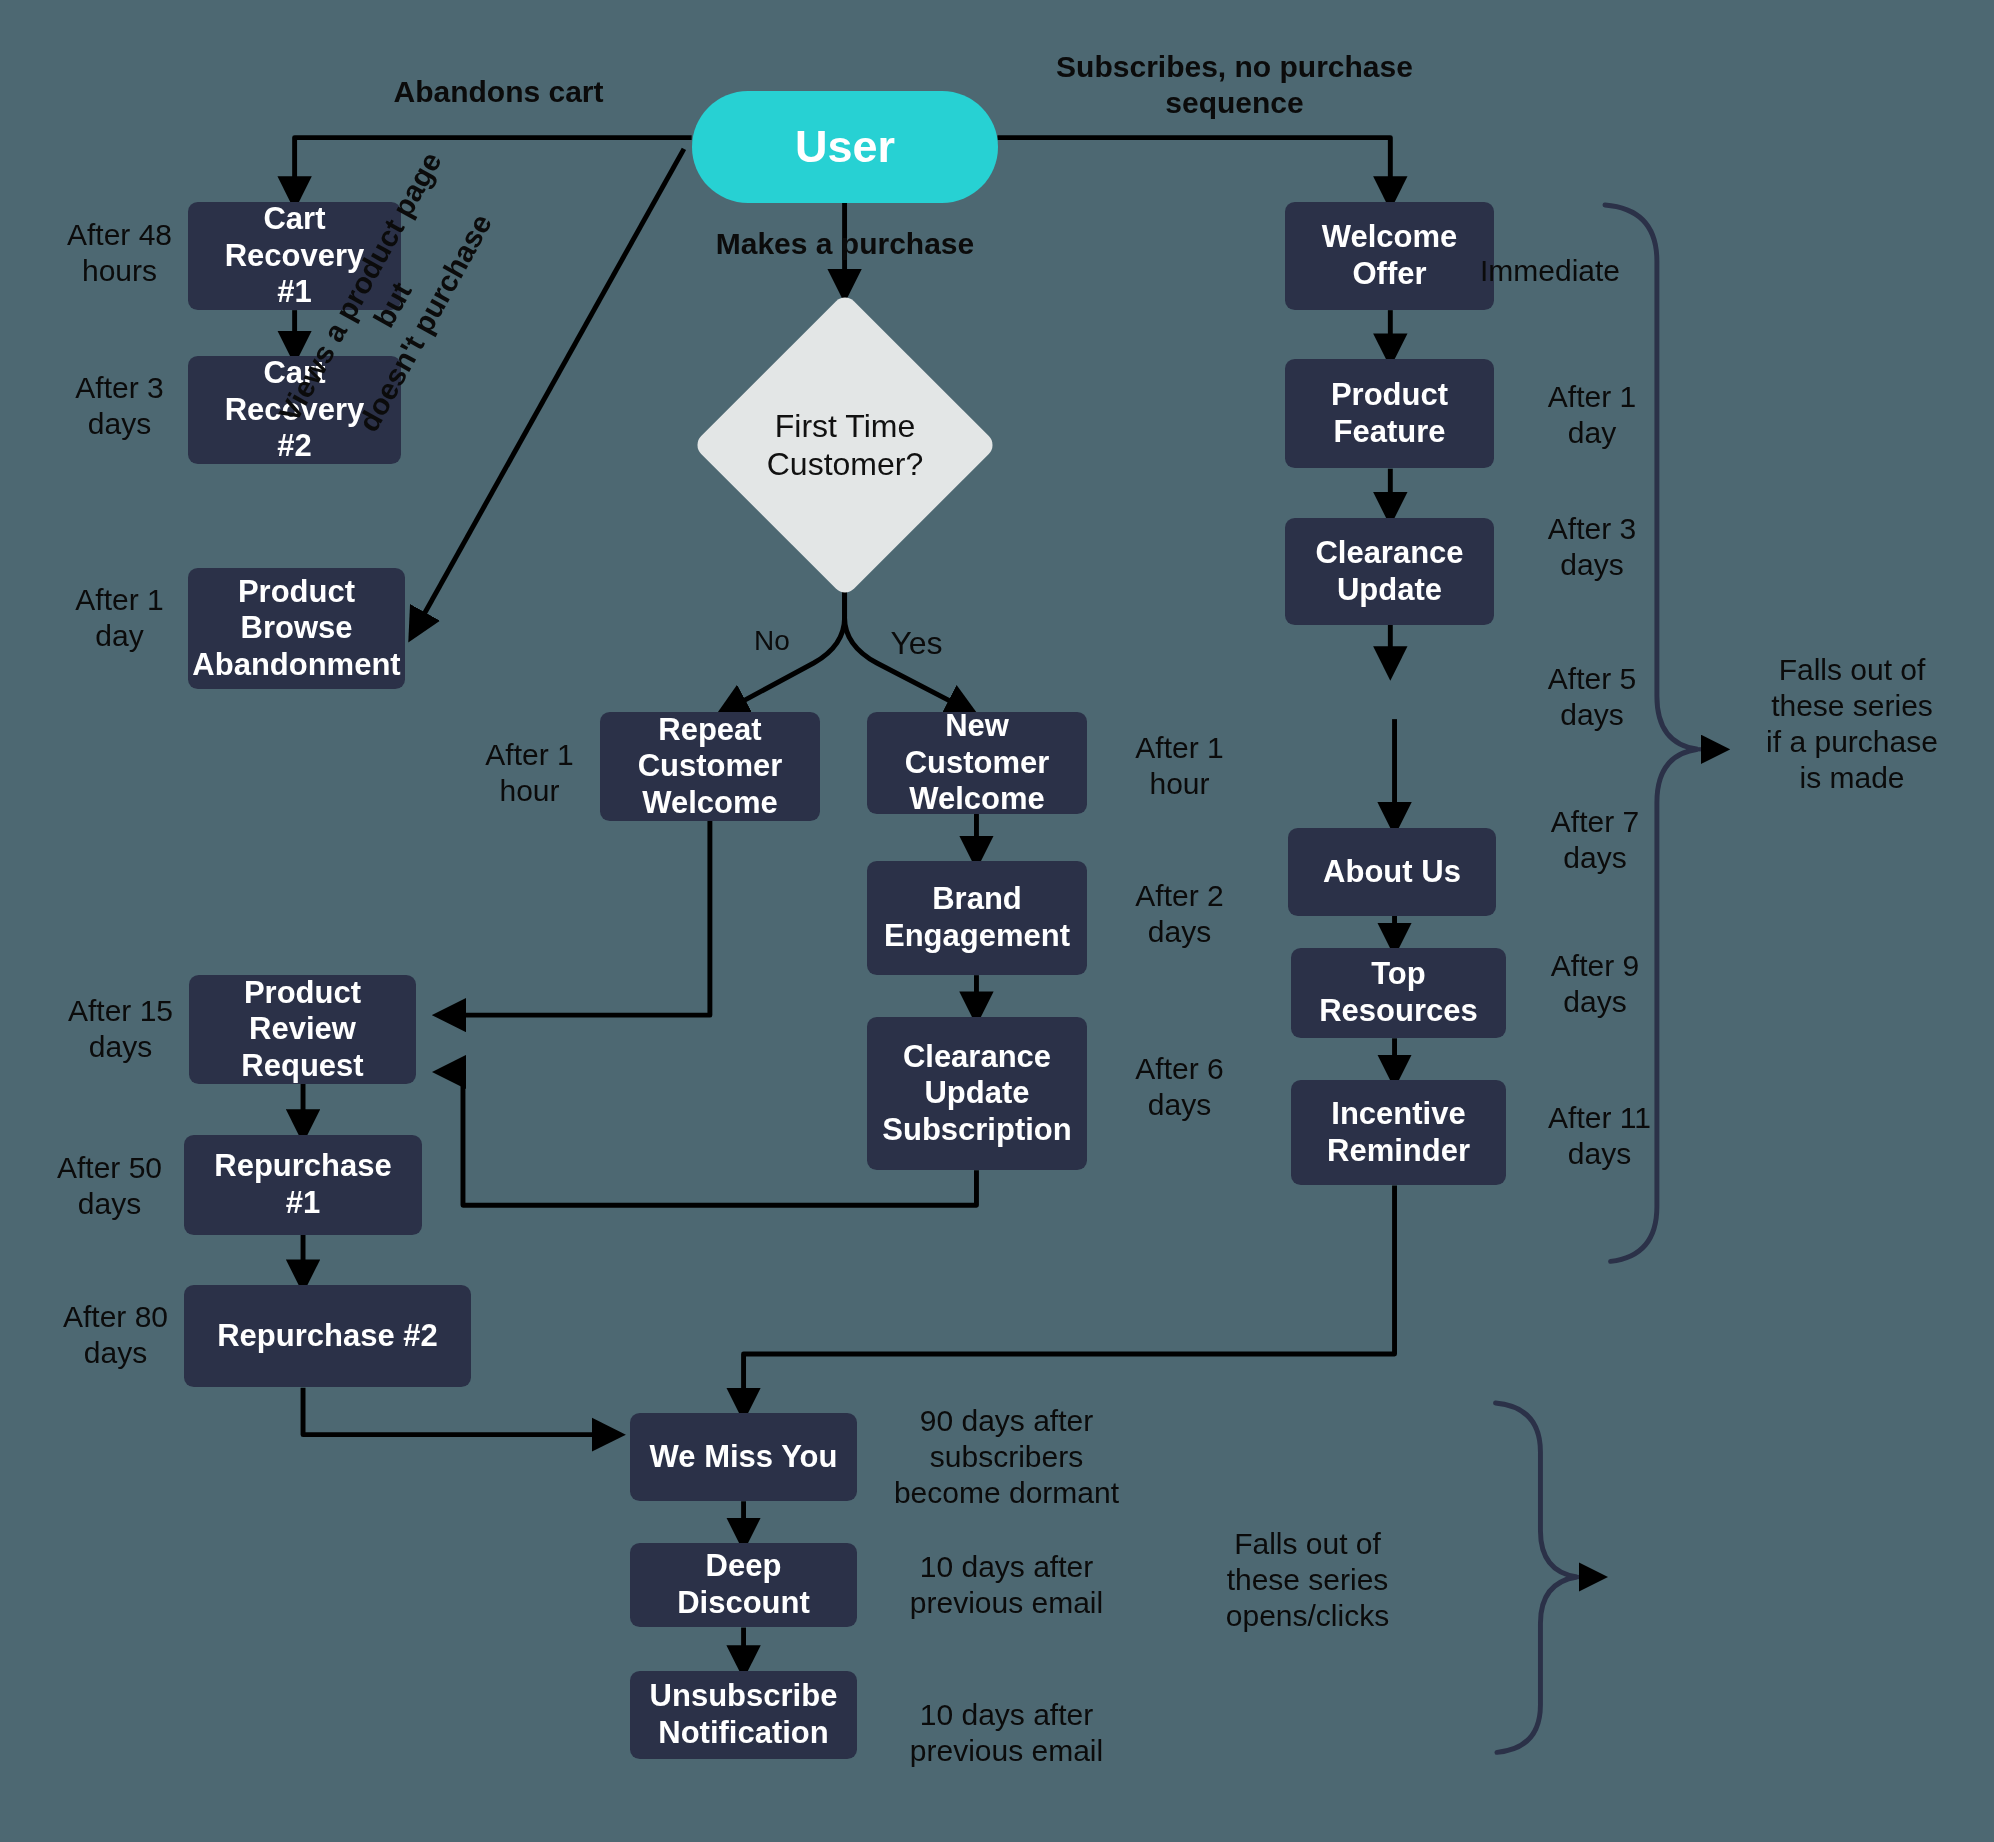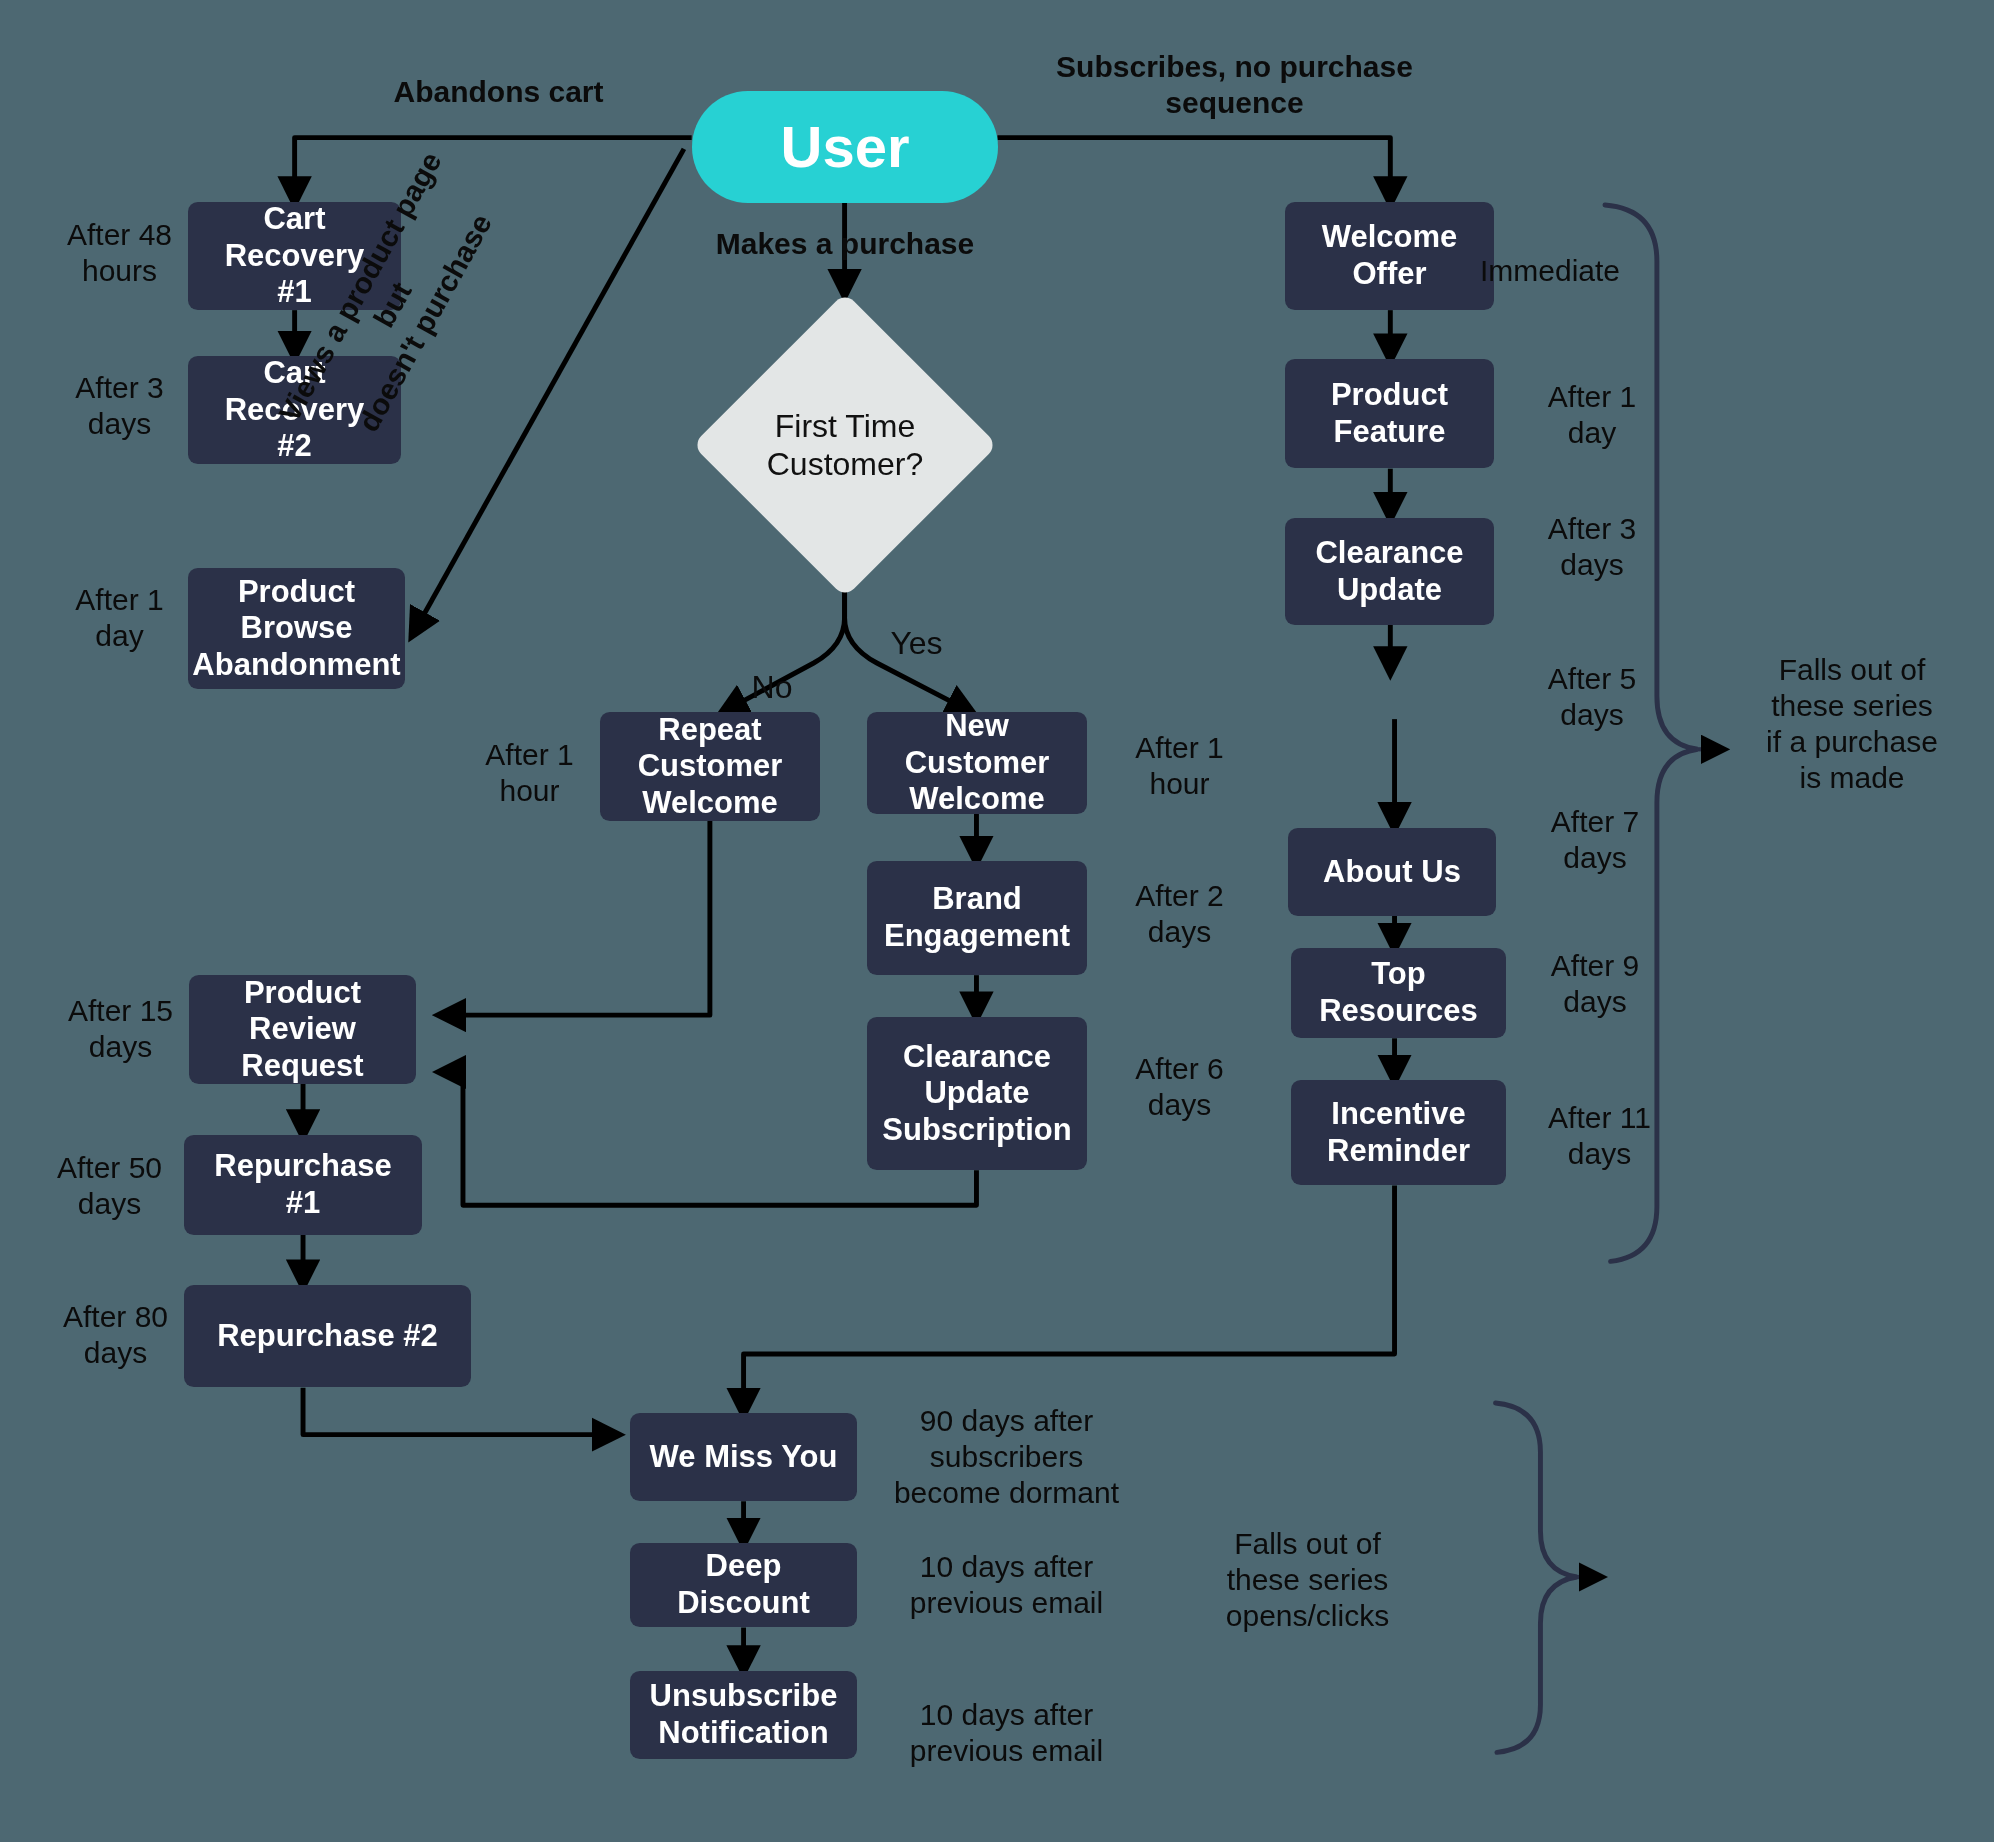--- a/index.html
+++ b/index.html
@@ -34,21 +34,21 @@
     text-align: center;
     line-height: 1.18;
     font-size: 31px;
     padding: 0 9.8px;
     box-sizing: border-box;
     white-space: pre-line;
   }
   .node.start {
     background: #27d1d3;
     border-radius: 56px;
-    font-size: 58px;
+    font-size: 45px;
   }
   .decision {
     position: absolute;
     display: flex;
     align-items: center;
     justify-content: center;
   }
   .decision .dtext {
     position: relative;
     z-index: 2;
@@ -218,21 +218,21 @@
   <div class="lbl bold" style="left:365px; top:74px; width:267px;">Abandons cart</div>
 
   <div class="lbl bold" style="left:1038px; top:49px; width:393px;">Subscribes, no purchase
 sequence</div>
 
   <div class="lbl bold" style="left:715px; top:226px; width:260px;">Makes a  purchase</div>
 
   <div class="rot" style="left:393px; top:305px; width:351px; transform: translate(-50%,-50%) rotate(-61deg);">Views a product page but
 doesn't purchase</div>
 
-  <div class="lbl" style="left:744px; top:624px; width:56px; font-size:32px;margin-top:44px;">No</div>
+  <div class="lbl" style="left:744px; top:624px; width:56px; font-size:28px;">No</div>
 
   <div class="lbl" style="left:885px; top:624px; width:63px; font-size:32px;">Yes</div>
 
   <div class="lbl" style="left:51px; top:217px; width:137px;">After 48
 hours</div>
 
   <div class="lbl" style="left:51px; top:370px; width:137px;">After 3
 days</div>
 
   <div class="lbl" style="left:51px; top:582px; width:137px;">After 1

